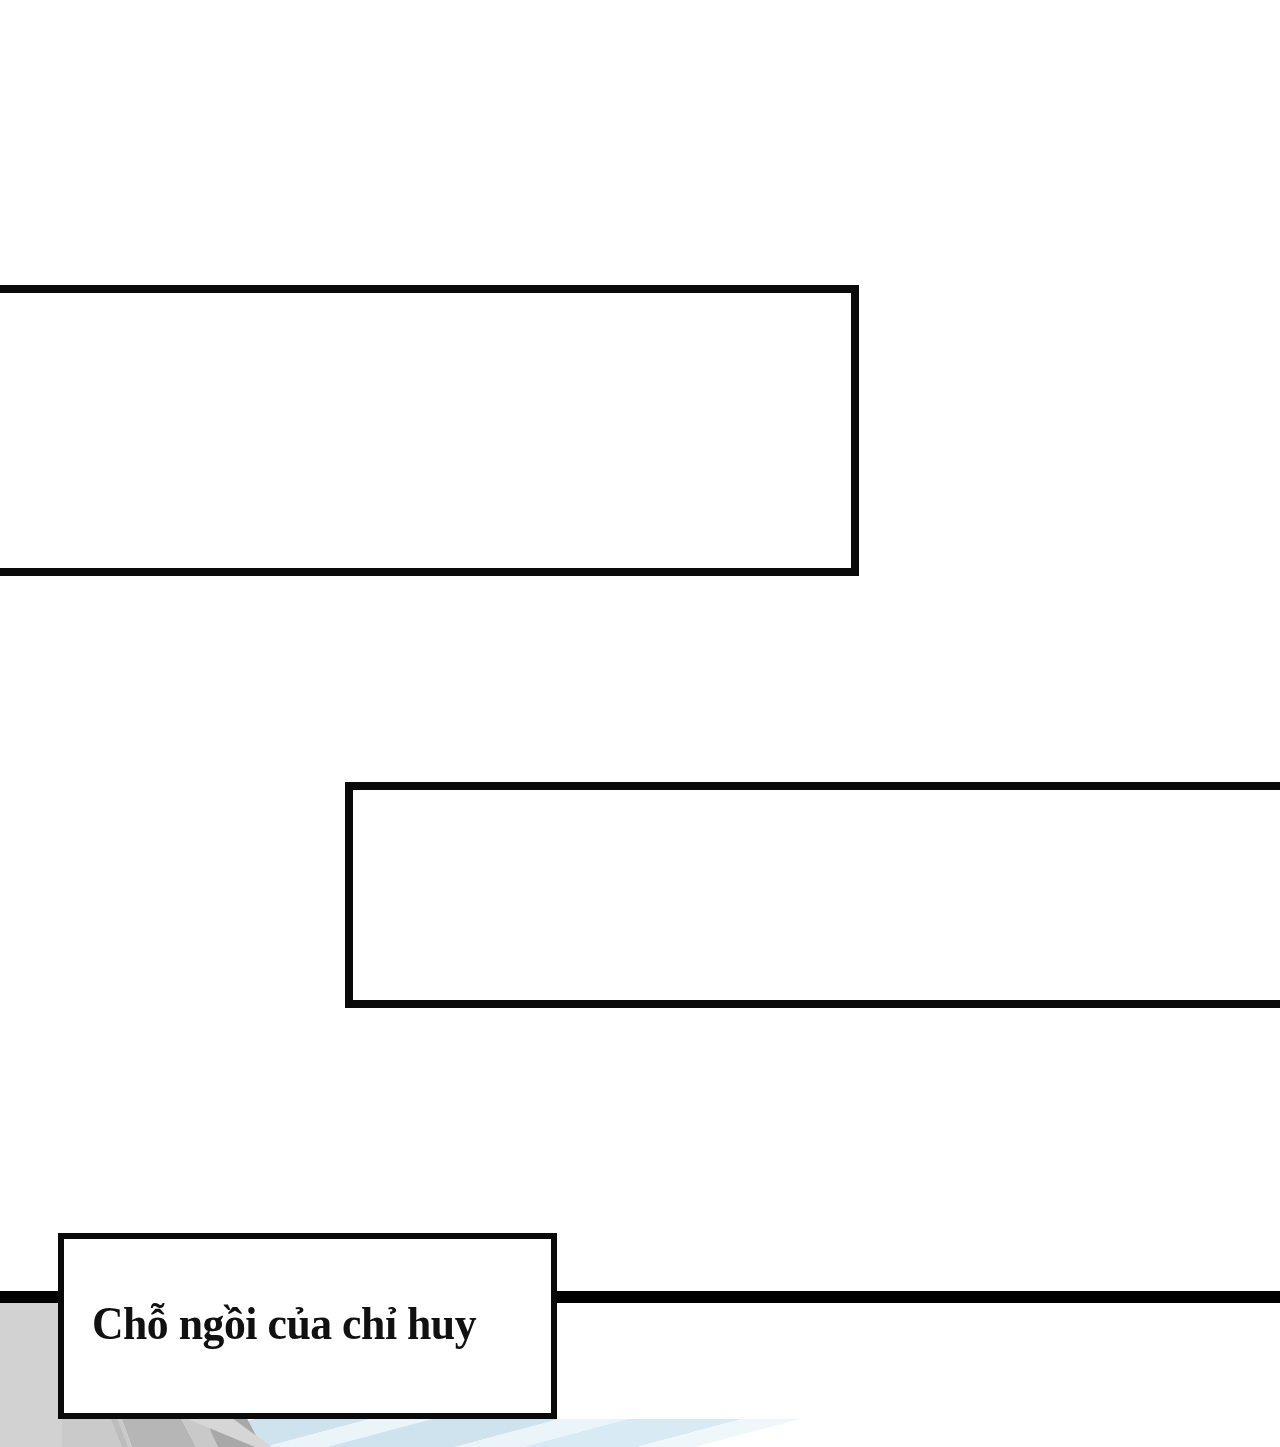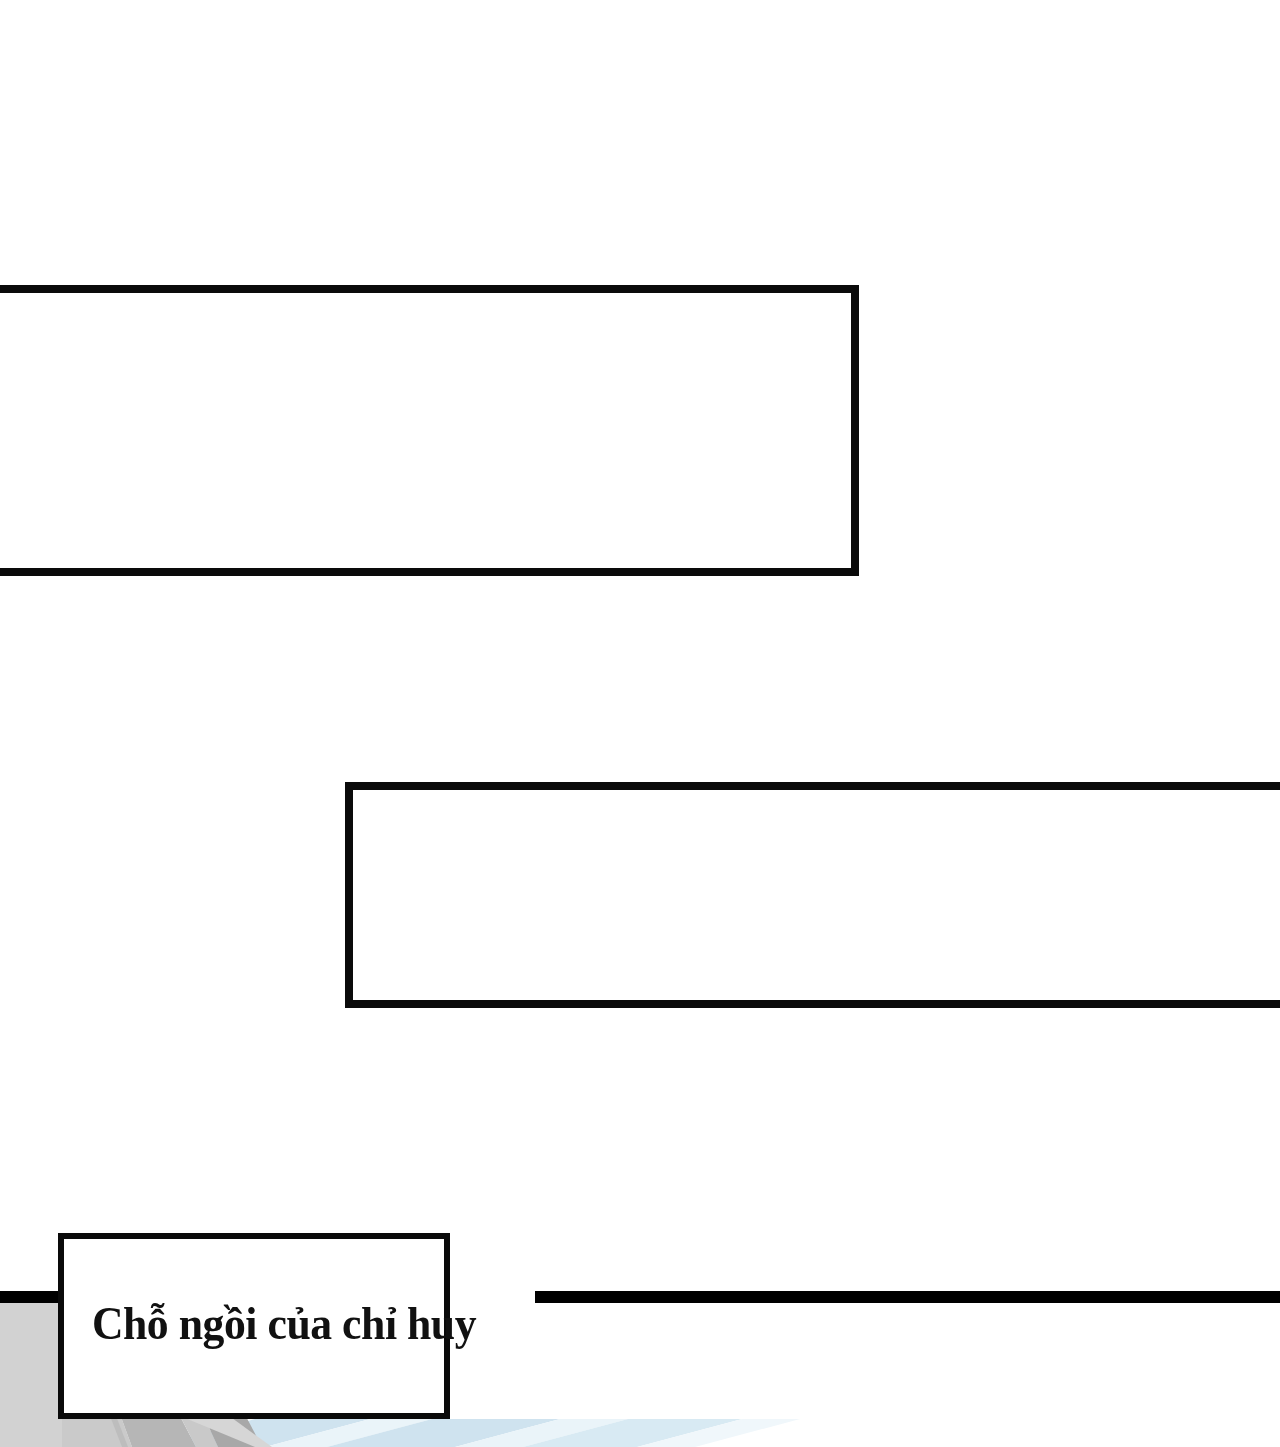--- a/index.html
+++ b/index.html
@@ -64,21 +64,21 @@
     left: 345px;
     top: 782px;
     width: 975px;
     height: 226px;
     border-right: none;
   }
   
   #speech-box-3 {
     left: 58px;
     top: 1233px;
-    width: 392px;
+    width: 499px;
     height: 186px;
     border-width: 6px;
     justify-content: flex-start;
   }
 
   .caption-text {
     display: block;
     width: 100%;
     text-align: left;
     padding-left: 30px;

